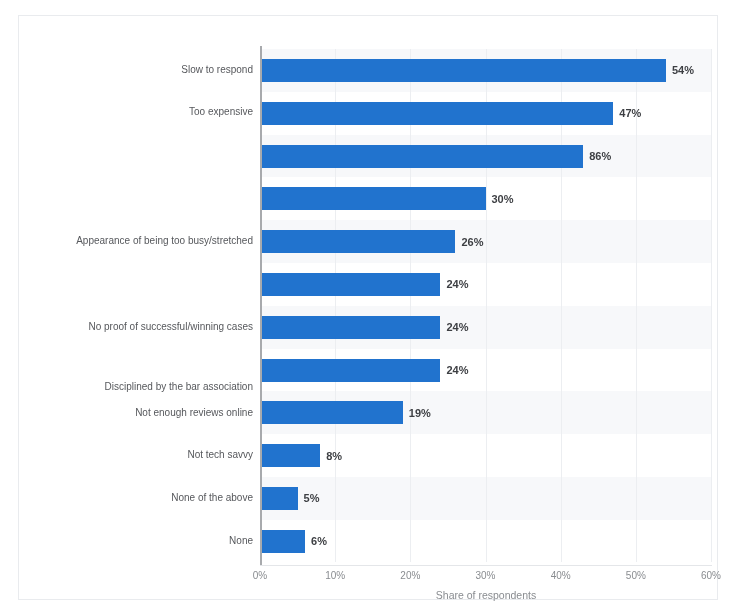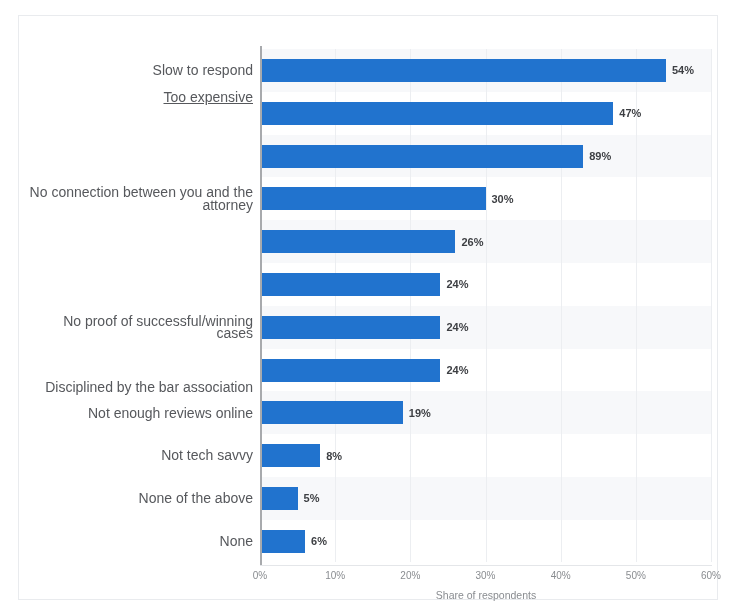--- a/index.html
+++ b/index.html
@@ -33,21 +33,21 @@
     width: 700px;
     height: 585px;
   }
 
   
   .cat-label {
     position: absolute;
     right: 0;
     width: 230px;
     text-align: right;
-    font-size: 14px;
+    font-size: 10px;
     line-height: 12.5px;
     color: #56585c;
     white-space: pre-line;
     display: flex;
     align-items: center;
     justify-content: flex-end;
   }
 
   #label-col {
     position: absolute;
@@ -138,23 +138,22 @@
   }
 </style>
 </head>
 <body>
 
 <div id="chart-card">
   <div id="plot-wrap">
 
     <div id="label-col">
         <div class="cat-label" style="top: 33px; height: 42.8px;">Slow to respond</div>
-        <div class="cat-label" style="top: 60px; height: 42.8px; text-decoration: underline;">Too expensive</div>
-        <div class="cat-label" style="top: 161.4px; height: 42.8px;">No connection between you and the
-attorney</div>
+        <div class="cat-label" style="top: 75px; height: 42.8px;">Too expensive</div>
+        <div class="cat-label" style="top: 204.2px; height: 42.8px;">Appearance of being too busy/stretched</div>
         <div class="cat-label" style="top: 289.8px; height: 42.8px;">No proof of successful/winning cases</div>
         <div class="cat-label" style="top: 350px; height: 42.8px;">Disciplined by the bar association</div>
         <div class="cat-label" style="top: 375.4px; height: 42.8px;">Not enough reviews online</div>
         <div class="cat-label" style="top: 418.2px; height: 42.8px;">Not tech savvy</div>
         <div class="cat-label" style="top: 461px; height: 42.8px;">None of the above</div>
         <div class="cat-label" style="top: 503.8px; height: 42.8px;">None</div>
       </div>
 
     <div id="plot-area">
       <div id="bands">
@@ -178,21 +177,21 @@
           <div class="gridline" style="left: 301px;"></div>
           <div class="gridline" style="left: 376px;"></div>
           <div class="gridline" style="left: 451px;"></div>
         </div>
       <div id="bars">
           <div class="bar" style="left: 0px; top: 9.9px; width: 405.9px; background: rgb(33, 115, 206);"></div>
           <div class="bar-value" style="left: 411.9px; top: 9.9px;">54%</div>
           <div class="bar" style="left: 0px; top: 52.7px; width: 353.283px; background: rgb(33, 115, 206);"></div>
           <div class="bar-value" style="left: 359.283px; top: 52.7px;">47%</div>
           <div class="bar" style="left: 0px; top: 95.5px; width: 323.217px; background: rgb(33, 115, 206);"></div>
-          <div class="bar-value" style="left: 329.217px; top: 95.5px;">89%</div>
+          <div class="bar-value" style="left: 329.217px; top: 95.5px;">86%</div>
           <div class="bar" style="left: 0px; top: 138.3px; width: 225.5px; background: rgb(33, 115, 206);"></div>
           <div class="bar-value" style="left: 231.5px; top: 138.3px;">30%</div>
           <div class="bar" style="left: 0px; top: 181.1px; width: 195.433px; background: rgb(33, 115, 206);"></div>
           <div class="bar-value" style="left: 201.433px; top: 181.1px;">26%</div>
           <div class="bar" style="left: 0px; top: 223.9px; width: 180.4px; background: rgb(33, 115, 206);"></div>
           <div class="bar-value" style="left: 186.4px; top: 223.9px;">24%</div>
           <div class="bar" style="left: 0px; top: 266.7px; width: 180.4px; background: rgb(33, 115, 206);"></div>
           <div class="bar-value" style="left: 186.4px; top: 266.7px;">24%</div>
           <div class="bar" style="left: 0px; top: 309.5px; width: 180.4px; background: rgb(33, 115, 206);"></div>
           <div class="bar-value" style="left: 186.4px; top: 309.5px;">24%</div>

